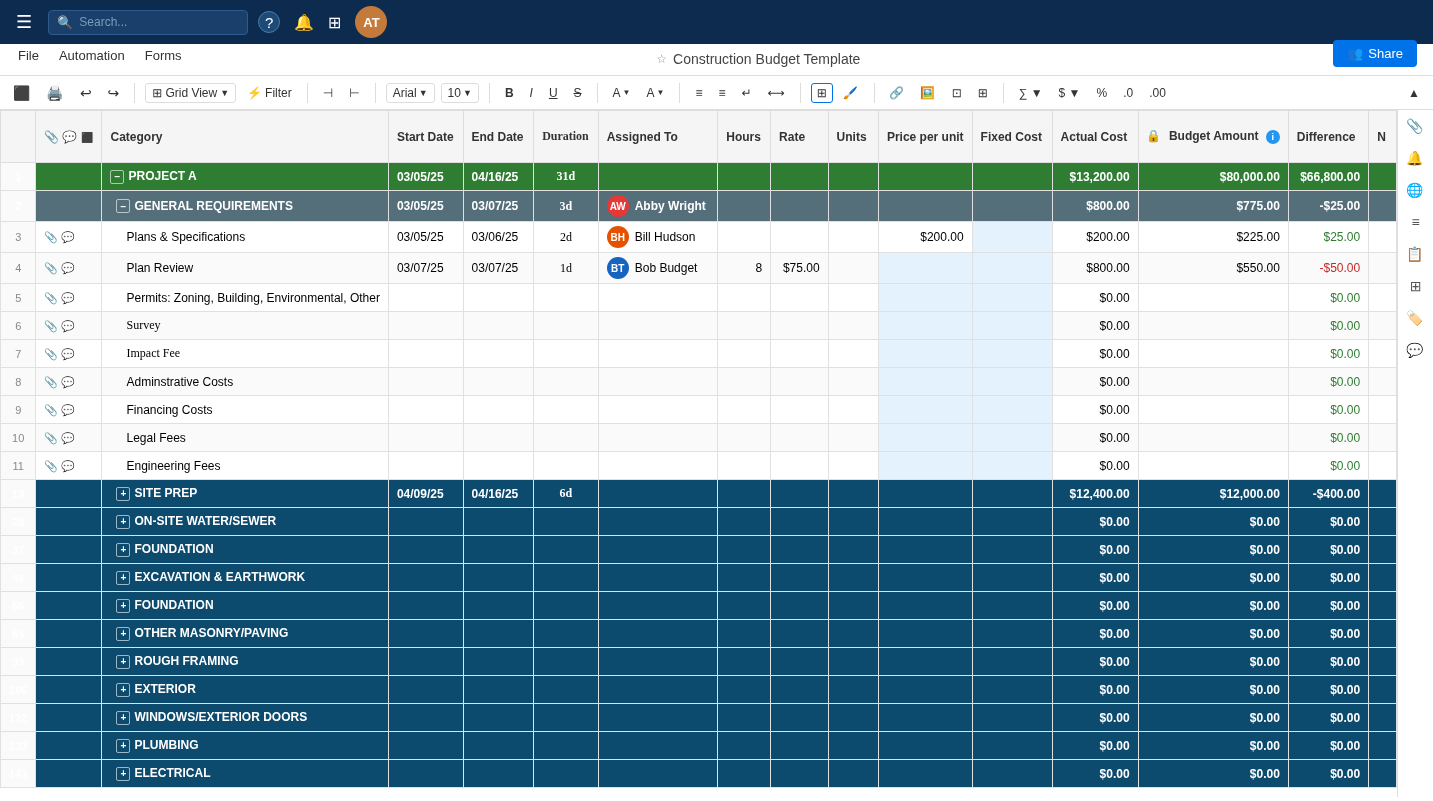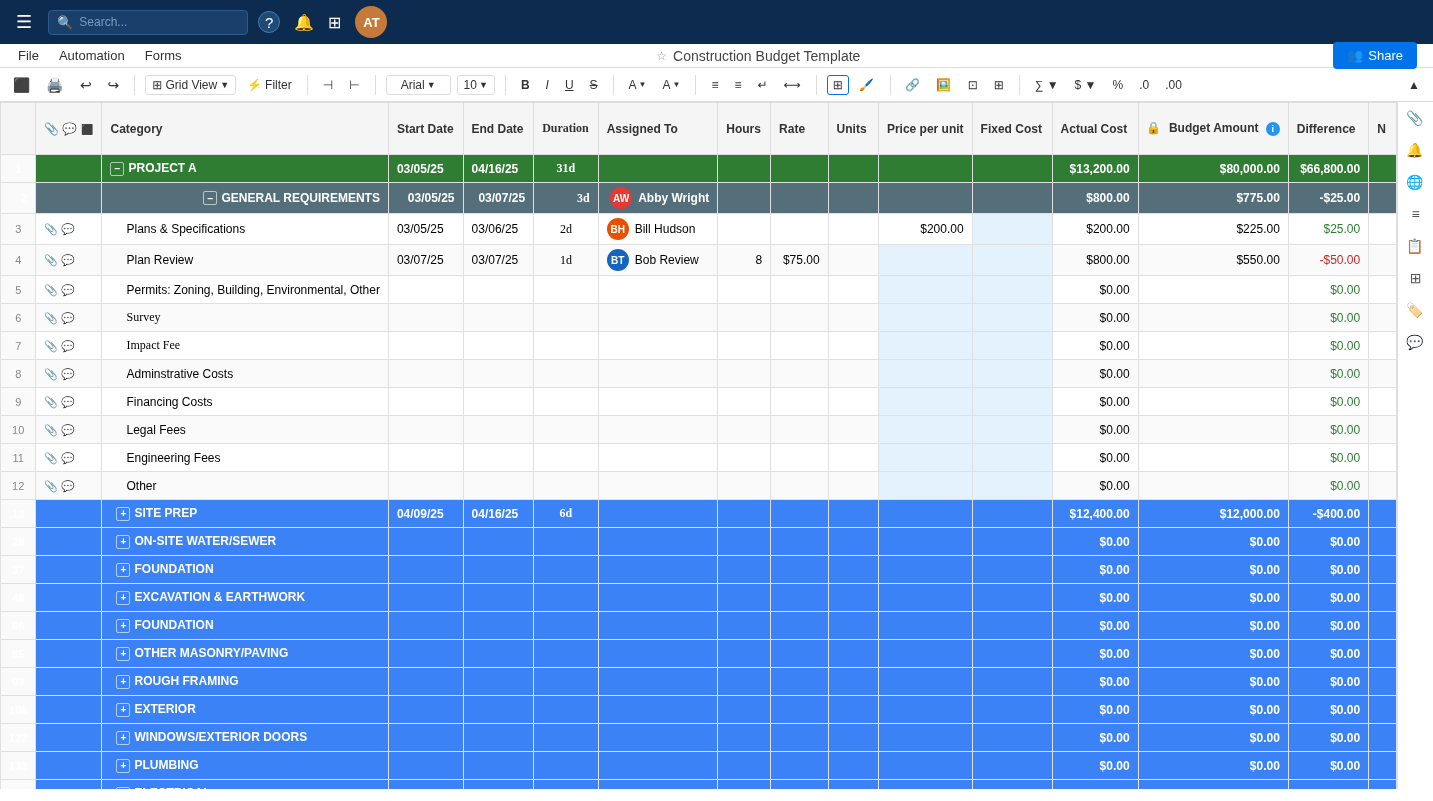--- a/index.html
+++ b/index.html
@@ -57,23 +57,23 @@
       justify-content: center;
       color: white;
       font-weight: bold;
       font-size: 13px;
       cursor: pointer;
     }
 
     
     #secondbar {
       background: #fff;
-      height: 24px;
-      display: flex;
-      align-items: center;
+      height: 32px;
+      display: flex;
+      align-items: flex-end;
       padding: 8px 16px;
       border-bottom: 1px solid #ddd;
       gap: 16px;
     }
     #secondbar .nav-item {
       font-size: 13px;
       color: #333;
       cursor: pointer;
       padding: 4px 2px;
     }
@@ -213,23 +213,23 @@
       background: #2e7d32;
       color: white;
       font-weight: bold;
     }
     .row-project td { color: white !important; }
     .row-group1 {
       background: #546e7a;
       color: white;
       font-weight: bold;
     }
-    .row-group1 td { color: white !important; text-align: right; }
+    .row-group1 td { color: white !important; }
     .row-subgroup {
-      background: #3b82f6;
+      background: #0c4a6e;
       color: white;
       font-weight: bold;
     }
     .row-subgroup td { color: white !important; }
 
     .row-normal { background: #fff; }
     .row-normal:nth-child(even) { background: #fafafa; }
 
     
     .cell-blue { background: #e3f2fd; }
@@ -336,21 +336,21 @@
     <span style="font-size:9px;">▼</span>
   </div>
   <div class="toolbar-btn" style="display:flex;align-items:center;gap:3px;">
     <span>⚡</span>
     <span>Filter</span>
   </div>
   <div class="divider"></div>
   <span class="toolbar-btn">⊣</span>
   <span class="toolbar-btn">⊢</span>
   <div class="divider"></div>
-  <div class="toolbar-btn" style="border:1px solid #ddd;border-radius:3px;padding:2px 14px;">
+  <div class="toolbar-btn" style="border:1px solid #ddd;border-radius:3px;padding:2px 6px;">
     <span>Arial</span>
     <span style="font-size:9px;">▼</span>
   </div>
   <div class="toolbar-btn" style="border:1px solid #ddd;border-radius:3px;padding:2px 6px;">
     <span>10</span>
     <span style="font-size:9px;">▼</span>
   </div>
   <div class="divider"></div>
   <span class="toolbar-btn" style="font-weight:bold;">B</span>
   <span class="toolbar-btn" style="font-style:italic;">I</span>
@@ -477,21 +477,21 @@
             </tr>
             <tr class="row-normal">
               <td class="col-rownum">4</td>
               <td class="col-icons"><span style="font-size:11px;cursor:pointer;">📎</span> <span style="font-size:11px;cursor:pointer;">💬</span></td>
               <td class="col-category" style="padding-left: 24px;"><span>Plan Review</span></td>
               <td class="col-date">03/07/25</td>
               <td class="col-date">03/07/25</td>
               <td class="col-duration">1d</td>
               <td class="col-assigned"><span class="assignee-avatar">
                   <span class="av-circle" style="background:#1565c0;">BT</span>
-                  <span>Bob Review</span>
+                  <span>Bob Budget</span>
                 </span></td>
               <td class="col-hours">8</td>
               <td class="col-rate">$75.00</td>
               <td class="col-units"></td>
               <td class="col-price cell-blue"></td>
               <td class="col-fixed cell-blue"></td>
               <td class="col-actual" style="font-weight: normal;">$800.00</td>
               <td class="col-budget" style="font-weight: normal;">$550.00</td>
               <td class="col-diff money-neg" style="font-weight: normal;">-$50.00</td>
               <td class="col-n"></td>
@@ -601,38 +601,20 @@
               <td class="col-fixed cell-blue"></td>
               <td class="col-actual" style="font-weight: normal;">$0.00</td>
               <td class="col-budget" style="font-weight: normal;"></td>
               <td class="col-diff money-zero" style="font-weight: normal;">$0.00</td>
               <td class="col-n"></td>
             </tr>
             <tr class="row-normal">
               <td class="col-rownum">11</td>
               <td class="col-icons"><span style="font-size:11px;cursor:pointer;">📎</span> <span style="font-size:11px;cursor:pointer;">💬</span></td>
               <td class="col-category" style="padding-left: 24px;"><span>Engineering Fees</span></td>
-              <td class="col-date"></td>
-              <td class="col-date"></td>
-              <td class="col-duration"></td>
-              <td class="col-assigned"></td>
-              <td class="col-hours"></td>
-              <td class="col-rate"></td>
-              <td class="col-units"></td>
-              <td class="col-price cell-blue"></td>
-              <td class="col-fixed cell-blue"></td>
-              <td class="col-actual" style="font-weight: normal;">$0.00</td>
-              <td class="col-budget" style="font-weight: normal;"></td>
-              <td class="col-diff money-zero" style="font-weight: normal;">$0.00</td>
-              <td class="col-n"></td>
-            </tr>
-            <tr class="row-normal">
-              <td class="col-rownum">12</td>
-              <td class="col-icons"><span style="font-size:11px;cursor:pointer;">📎</span> <span style="font-size:11px;cursor:pointer;">💬</span></td>
-              <td class="col-category" style="padding-left: 24px;"><span>Other</span></td>
               <td class="col-date"></td>
               <td class="col-date"></td>
               <td class="col-duration"></td>
               <td class="col-assigned"></td>
               <td class="col-hours"></td>
               <td class="col-rate"></td>
               <td class="col-units"></td>
               <td class="col-price cell-blue"></td>
               <td class="col-fixed cell-blue"></td>
               <td class="col-actual" style="font-weight: normal;">$0.00</td>

